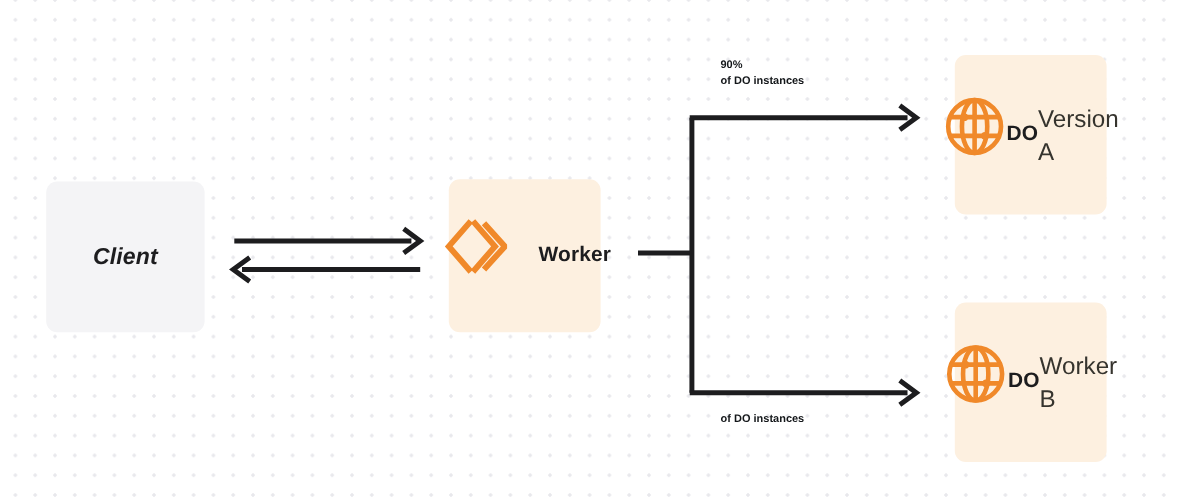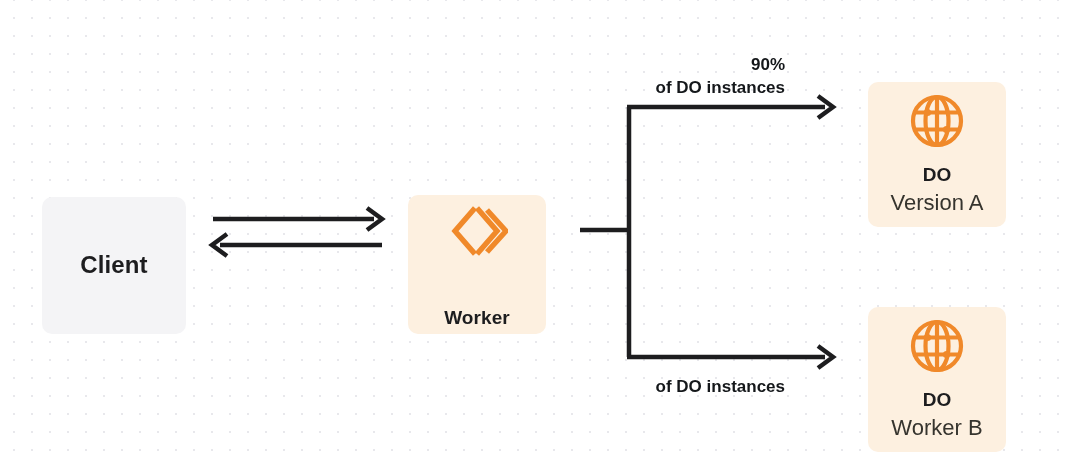--- a/index.html
+++ b/index.html
@@ -18,25 +18,23 @@
     background-position: 5px 9px;
     font-family: "Liberation Sans", sans-serif;
     overflow: hidden;
   }
 
   
   .node {
     position: absolute;
     border-radius: 10px;
     display: flex;
-    flex-direction: column;
     align-items: center;
     justify-content: center;
     box-sizing: border-box;
-    margin-top: 32px;
   }
 
   .node-client {
     left: 42px;
     top: 165px;
     width: 144px;
     height: 137px;
     background: #f4f4f6;
   }
 
@@ -67,21 +65,22 @@
 
   .node-label {
     font-size: 19px;
     font-weight: bold;
     color: #1d1d1f;
     letter-spacing: 0.1px;
     line-height: 1.2;
   }
 
   .node-label-client {
-    font-size: 24px;
+    font-size: 21px;
+    font-style: italic;
   }
 
   .node-sublabel {
     font-size: 22px;
     font-weight: normal;
     color: #36342e;
     line-height: 1.35;
     margin-top: 1px;
   }
 
@@ -98,22 +97,22 @@
     left: 0;
     top: 0;
     width: 1072px;
     height: 452px;
     pointer-events: none;
   }
 
   
   .edge-label {
     position: absolute;
-    text-align: right;
-    font-size: 17px;
+    text-align: left;
+    font-size: 10px;
     font-weight: bold;
     color: #14171a;
     line-height: 1.38;
     white-space: nowrap;
   }
 
   .edge-label-top {
     left: 655px;
     top: 53px;
     width: 130px;

